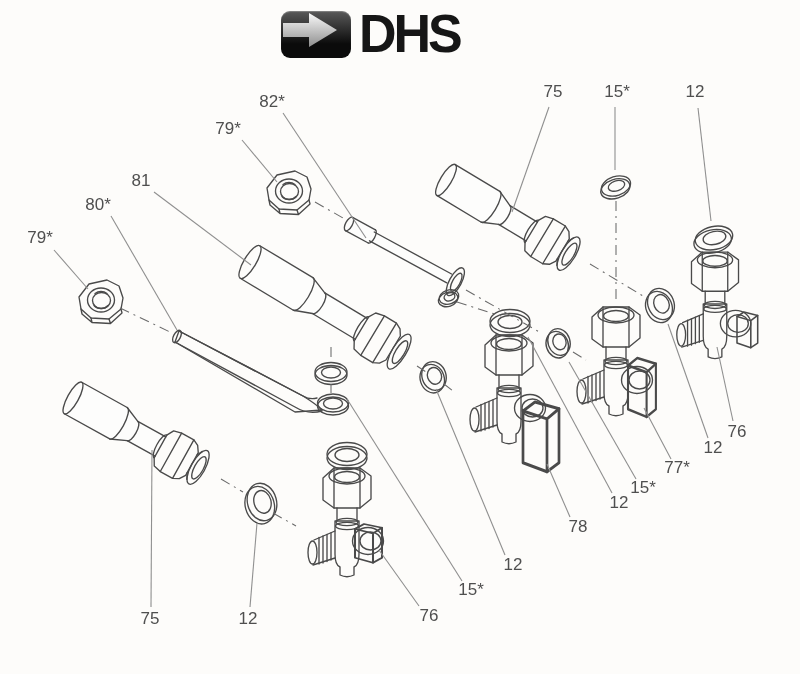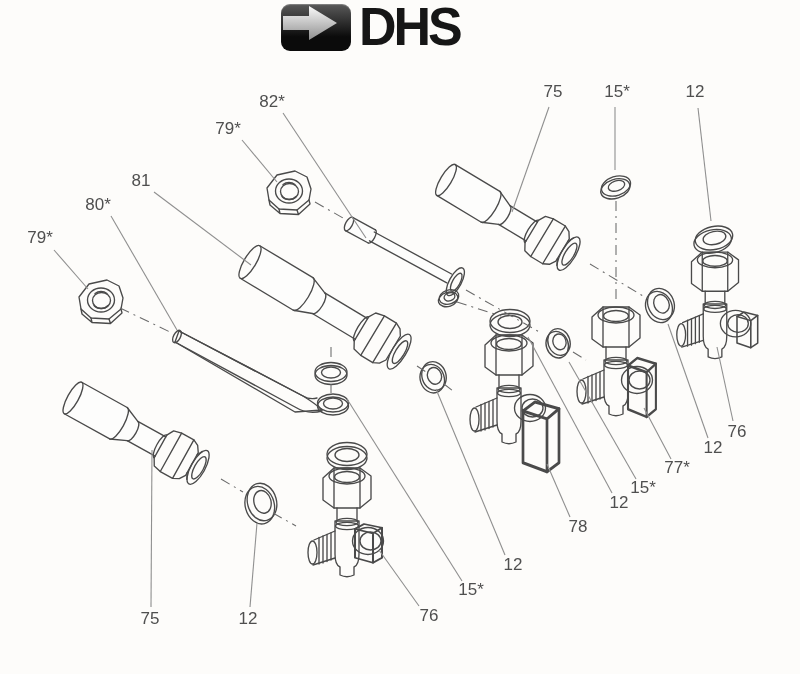--- a/index.html
+++ b/index.html
@@ -1,20 +1,20 @@
 <!DOCTYPE html>
 <html><head>
 <meta charset="utf-8">
 <style>
   html,body{margin:0;padding:0;}
   body{width:800px;height:674px;background:#fdfcfa;font-family:"Liberation Sans",sans-serif;overflow:hidden;}
   .stage{position:relative;width:800px;height:674px;background:#fdfcfa;}
   svg{position:absolute;left:0;top:0;}
   
-  .logo{position:absolute;left:281px;top:4px;display:flex;align-items:center;gap:8px;}
+  .logo{position:absolute;left:281px;top:11px;display:flex;align-items:center;gap:8px;}
   .logo-box{width:70px;height:47px;border-radius:9px;background:linear-gradient(#5a5a5a,#0b0b0b 70%);
     display:flex;align-items:center;justify-content:center;box-shadow:inset 0 1px 1px rgba(255,255,255,.25);}
   .logo-text{font-size:52px;font-weight:900;letter-spacing:-3px;color:#161616;line-height:47px;
     transform:scaleY(1.02);font-family:"Liberation Sans",sans-serif;}
   
   .ln{stroke:#4a4a4a;stroke-width:1.35;fill:none;stroke-linecap:round;stroke-linejoin:round;}
   .leader{stroke:#8f8f8f;stroke-width:1.1;fill:none;}
   .dd{stroke:#6a6a6a;stroke-width:1.05;fill:none;stroke-dasharray:10 5 2 5;}
   .plabel{fill:#4f4f4f;font-size:17px;font-family:"Liberation Sans",sans-serif;}
 </style>

